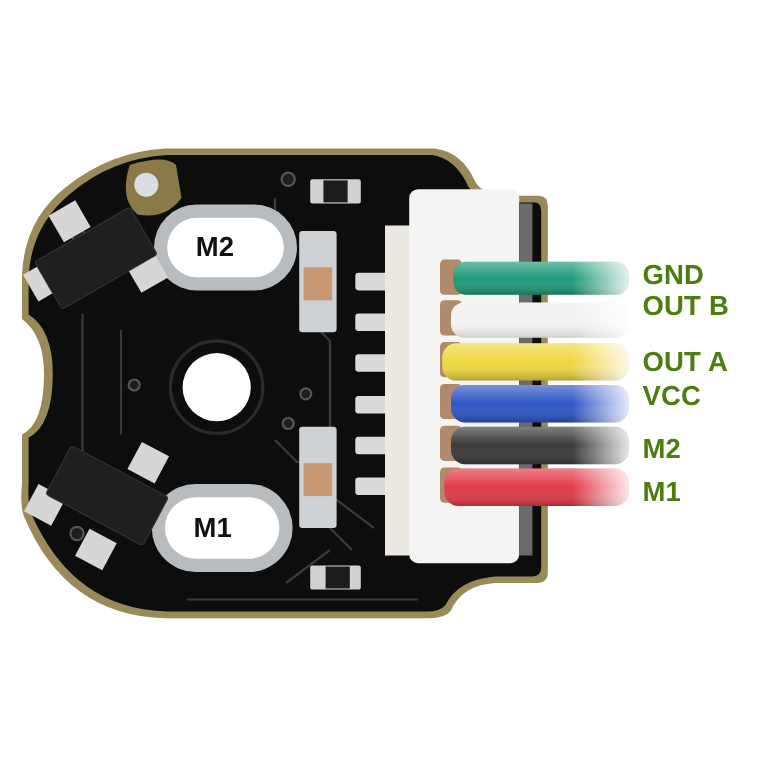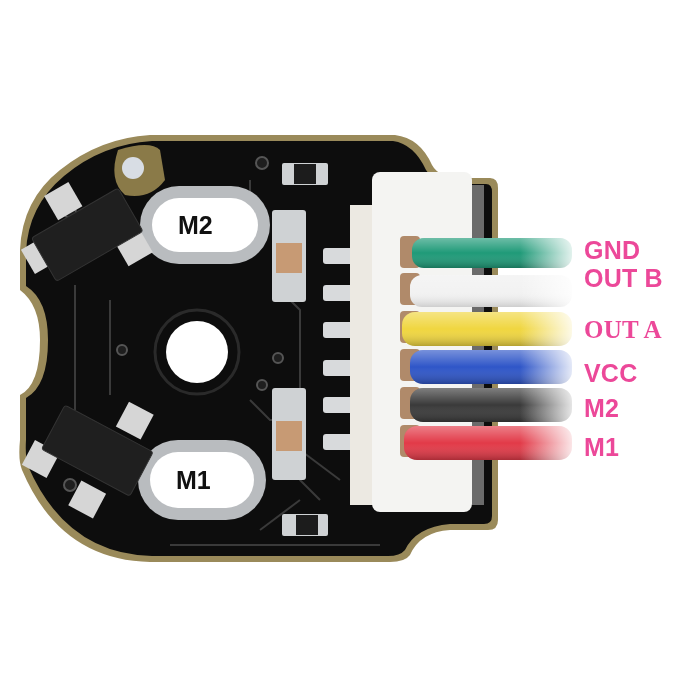--- a/index.html
+++ b/index.html
@@ -1,19 +1,19 @@
 <!DOCTYPE html>
 <html><head>
 <meta charset="utf-8">
 <style>
   html, body { margin:0; padding:0; background:#ffffff; }
   body { width:700px; height:700px; position:relative; overflow:hidden; font-family:"Liberation Sans", sans-serif; }
   #stage { position:absolute; left:0; top:0; width:700px; height:700px; }
   .pin-labels { position:absolute; left:584px; top:238px; width:116px; }
-  .pin-label { position:absolute; left:0; font-weight:bold; font-size:25px; color:#ec4899; line-height:1; white-space:nowrap; letter-spacing:0.2px; }
+  .pin-label { position:absolute; left:0; font-weight:bold; font-size:25px; color:#4d7c0f; line-height:1; white-space:nowrap; letter-spacing:0.2px; }
   .pad-label { position:absolute; font-weight:bold; font-size:25px; color:#111; line-height:1; }
 </style>
 </head>
 <body>
 
 <div id="stage">
   <svg width="700" height="700" viewBox="0 0 700 700" xmlns="http://www.w3.org/2000/svg">
     <defs>
       <linearGradient id="fadeR" x1="0" x2="1" y1="0" y2="0">
         <stop offset="0" stop-color="#fff" stop-opacity="0"></stop>
@@ -152,18 +152,18 @@
       <rect x="520" y="230" width="60" height="240" fill="url(#fadeR)"></rect>
     </g>
   </svg>
 
   <div class="pad-label" style="left:178px; top:213px;">M2</div>
   <div class="pad-label" style="left:176px; top:468px;">M1</div>
 
   <div class="pin-labels">
     <div class="pin-label" style="top:0px;">GND</div>
     <div class="pin-label" style="top:28px;">OUT B</div>
-    <div class="pin-label" style="top:79px;font-family:Liberation Serif, serif;">OUT A</div>
-    <div class="pin-label" style="top:123px;">VCC</div>
+    <div class="pin-label" style="top:79px;">OUT A</div>
+    <div class="pin-label" style="top:110px;">VCC</div>
     <div class="pin-label" style="top:158px;">M2</div>
     <div class="pin-label" style="top:197px;">M1</div>
   </div>
 </div>
 
 </body></html>

